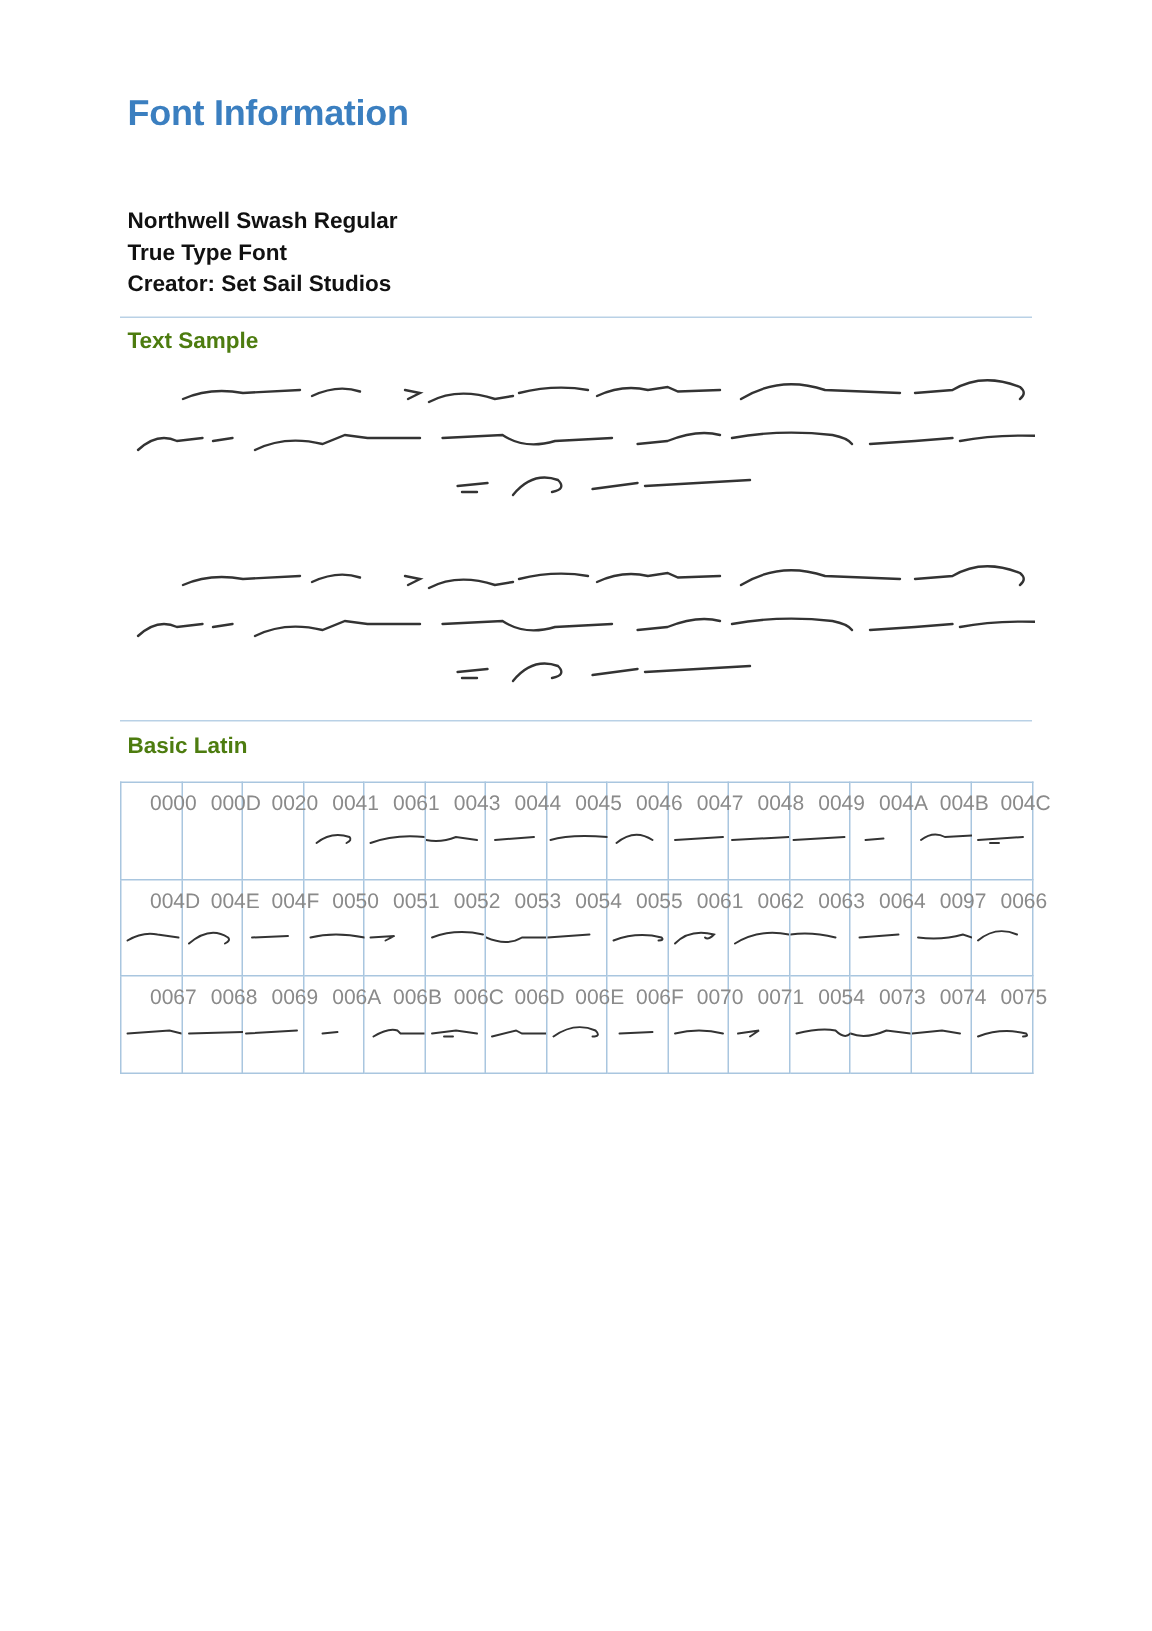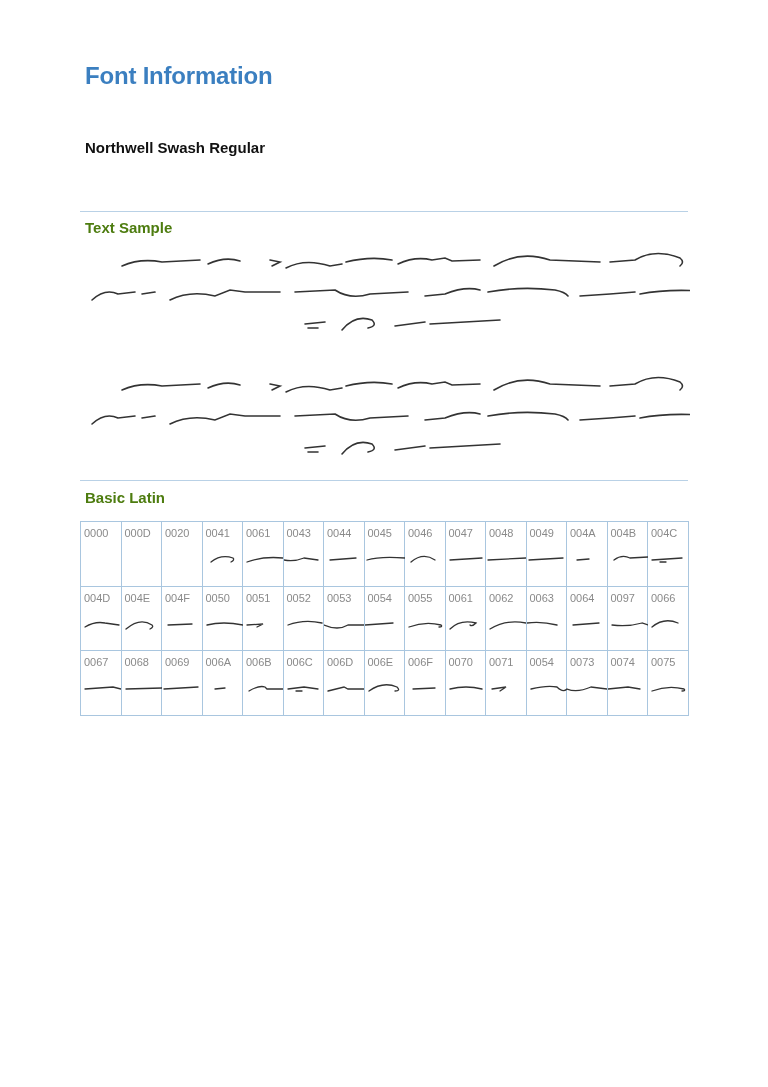--- a/index.html
+++ b/index.html
@@ -5,29 +5,31 @@
   html, body { margin: 0; padding: 0; background: #ffffff; }
   body { width: 768px; height: 1087px; position: relative; overflow: hidden; font-family: "Liberation Sans", sans-serif; }
   .title { position: absolute; left: 85px; top: 62px; font-size: 24px; font-weight: bold; color: #3b7fc0; letter-spacing: -0.2px; }
   .info { position: absolute; left: 85px; top: 95px; font-size: 15px; font-weight: bold; color: #111; line-height: 21px; margin-top: 42px; }
   .rule { position: absolute; left: 80px; width: 608px; height: 1px; background: #b9d1e6; }
   .section-title { position: absolute; left: 85px; font-size: 15px; font-weight: bold; color: #4d7c0f; }
   .sample { position: absolute; left: 80px; width: 610px; }
   .sample svg { display: block; }
   .grid { position: absolute; left: 80px; top: 521px; border-collapse: collapse; }
   .grid td { width: 39.5px; height: 63.5px; border: 1px solid #a9c6df; vertical-align: top; padding: 0; position: relative; }
-  .code { position: absolute; left: 3px; top: 5px; font-size: 11px; color: #8a8a8a; font-family: "Liberation Sans", sans-serif; }
+  .code { position: absolute; left: 19px; top: 5px; font-size: 14px; color: #8a8a8a; font-family: "Liberation Sans", sans-serif; }
   .glyph { position: absolute; left: 0; top: 30px; width: 40px; height: 20px; }
 </style>
 </head>
 <body>
 
 <div class="title">Font Information</div>
 <div class="info">
   <div>Northwell Swash Regular</div>
+  <div>True Type Font</div>
+  <div>Creator: Set Sail Studios</div>
 </div>
 
 <div class="rule" style="top:211px"></div>
 <div class="section-title" style="top:219px">Text Sample</div>
 
 <div class="sample" style="top:248px">
   <svg width="610" height="90" viewBox="0 0 610 90" fill="none" stroke="#333" stroke-linecap="round">
     <g stroke-width="1.6">
       <path d="M42 18 Q60 10 82 14 L120 12"></path>
       <path d="M128 16 Q145 8 160 13"></path>

